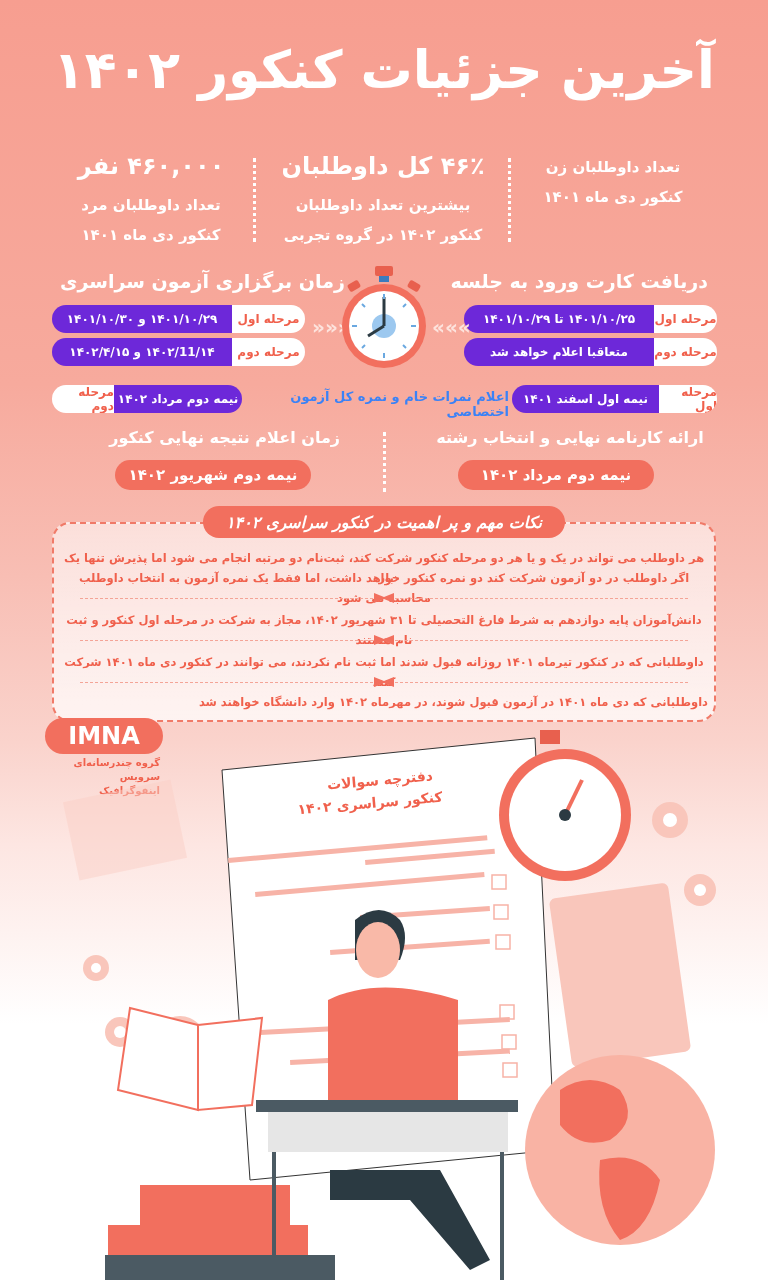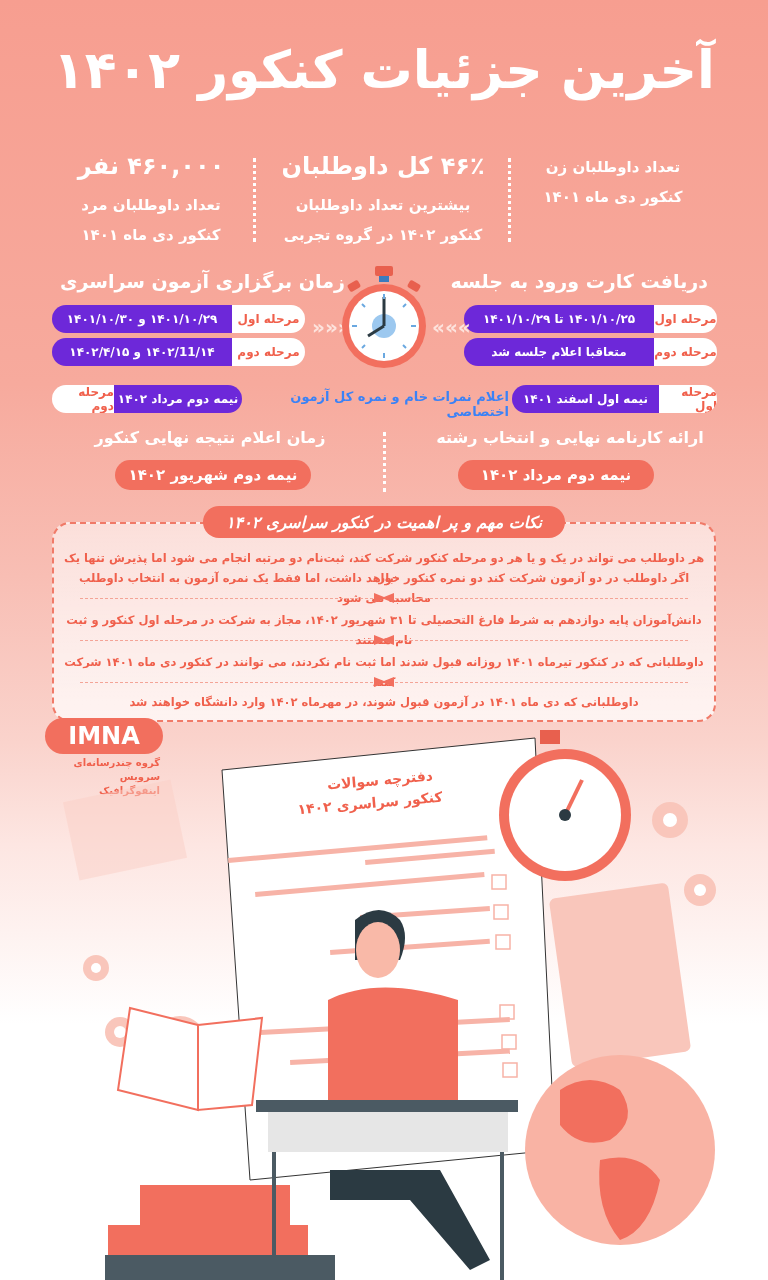--- a/index.html
+++ b/index.html
@@ -61,21 +61,21 @@
   <div class="sm">کنکور دی ماه ۱۴۰۱</div>
 </div>
 
 <div class="abs sec-title" style="top:270px; right:60px;">دریافت کارت ورود به جلسه</div>
 <div class="abs pillrow" style="top:305px; left:464px; width:253px;">
   <div class="pill-label" style="width:63px;">مرحله اول</div>
   <div class="pill-val" style="flex:1;">۱۴۰۱/۱۰/۲۵ تا ۱۴۰۱/۱۰/۲۹</div>
 </div>
 <div class="abs pillrow" style="top:338px; left:464px; width:253px;">
   <div class="pill-label" style="width:63px;">مرحله دوم</div>
-  <div class="pill-val" style="flex:1;">متعاقبا اعلام جلسه شد</div>
+  <div class="pill-val" style="flex:1;">متعاقبا اعلام خواهد شد</div>
 </div>
 
 <div class="abs sec-title" style="top:270px; left:60px;">زمان برگزاری آزمون سراسری</div>
 <div class="abs pillrow" style="top:305px; left:52px; width:253px;">
   <div class="pill-label" style="width:73px;">مرحله اول</div>
   <div class="pill-val" style="flex:1;">۱۴۰۱/۱۰/۲۹ و ۱۴۰۱/۱۰/۳۰</div>
 </div>
 <div class="abs pillrow" style="top:338px; left:52px; width:253px;">
   <div class="pill-label" style="width:73px;">مرحله دوم</div>
   <div class="pill-val" style="flex:1;">۱۴۰۲/11/۱۴ و ۱۴۰۲/۴/۱۵</div>
@@ -111,36 +111,36 @@
 </div>
 <div class="abs" style="top:389px; left:254px; width:255px; text-align:right; color:#3b82f6; font-weight:bold; font-size:13px;">اعلام نمرات خام و نمره کل آزمون اختصاصی</div>
 <div class="abs pillrow" style="top:385px; left:52px; width:190px;">
   <div class="pill-val" style="flex:1;">نیمه دوم مرداد ۱۴۰۲</div>
   <div class="pill-label" style="width:62px;">مرحله دوم</div>
 </div>
 
 <div class="abs sec-title" style="top:428px; left:420px; width:300px; text-align:center; font-size:16px;">ارائه کارنامه نهایی و انتخاب رشته</div>
 <div class="abs bigpill" style="top:460px; left:458px; width:196px;">نیمه دوم مرداد ۱۴۰۲</div>
 <div class="abs vdots" style="left:383px; top:432px; height:60px;"></div>
-<div class="abs sec-title" style="top:428px; left:80px; width:260px; text-align:center; font-size:16px;">زمان اعلام نتیجه نهایی کنکور</div>
+<div class="abs sec-title" style="top:428px; left:80px; width:260px; text-align:right; font-size:16px;">زمان اعلام نتیجه نهایی کنکور</div>
 <div class="abs bigpill" style="top:460px; left:115px; width:196px;">نیمه دوم شهریور ۱۴۰۲</div>
 
 <div class="abs notes-box"></div>
 <div class="abs notes-head">نکات مهم و پر اهمیت در کنکور سراسری ۱۴۰۲</div>
 <div class="abs note" style="top:548px;">هر داوطلب می تواند در یک و یا هر دو مرحله کنکور شرکت کند، ثبت‌نام دو مرتبه انجام می شود اما پذیرش تنها یک بار.</div>
 <div class="abs note" style="top:568px;">اگر داوطلب در دو آزمون شرکت کند دو نمره کنکور خواهد داشت، اما فقط یک نمره آزمون به انتخاب داوطلب محاسبه می شود</div>
 <div class="abs sep" style="top:598px;"></div>
 <div class="abs bow" style="top:593px;"></div>
 <div class="abs note" style="top:610px;">دانش‌آموزان پایه دوازدهم به شرط فارغ التحصیلی تا ۳۱ شهریور ۱۴۰۲، مجاز به شرکت در مرحله اول کنکور و ثبت نام هستند</div>
 <div class="abs sep" style="top:640px;"></div>
 <div class="abs bow" style="top:635px;"></div>
 <div class="abs note" style="top:652px;">داوطلبانی که در کنکور تیرماه ۱۴۰۱ روزانه قبول شدند اما ثبت نام نکردند، می توانند در کنکور دی ماه ۱۴۰۱ شرکت کنند</div>
 <div class="abs sep" style="top:682px;"></div>
 <div class="abs bow" style="top:677px;"></div>
-<div class="abs note" style="top:692px;">داوطلبانی که دی ماه ۱۴۰۱ در آزمون قبول شوند، در مهرماه ۱۴۰۲ وارد دانشگاه خواهند شد</div>
+<div class="abs note" style="top:692px;text-align:right;">داوطلبانی که دی ماه ۱۴۰۱ در آزمون قبول شوند، در مهرماه ۱۴۰۲ وارد دانشگاه خواهند شد</div>
 
 <div class="abs" style="top:718px; left:45px; width:118px; height:36px; border-radius:18px; background:#f26f5e; color:#fff; font-family:'DejaVu Sans', sans-serif; font-weight:bold; font-size:24px; display:flex; align-items:center; justify-content:center; direction:ltr;">IMNA</div>
 <div class="abs" style="top:756px; left:60px; width:100px; text-align:right; color:#f0604c; font-size:10px; font-weight:bold; line-height:14px;">گروه چندرسانه‌ای</div>
 <div class="abs" style="top:770px; left:60px; width:100px; text-align:right; color:#f0604c; font-size:10px; font-weight:bold; line-height:14px;">سرویس اینفوگرافیک</div>
 
 <svg class="abs" style="top:730px; left:0;" width="768" height="550" viewBox="0 730 768 550">
 
   <g opacity="0.5">
       <rect x="70" y="790" width="110" height="80" fill="#fbd0c7" transform="rotate(-12 125 830)"></rect>
     </g>

